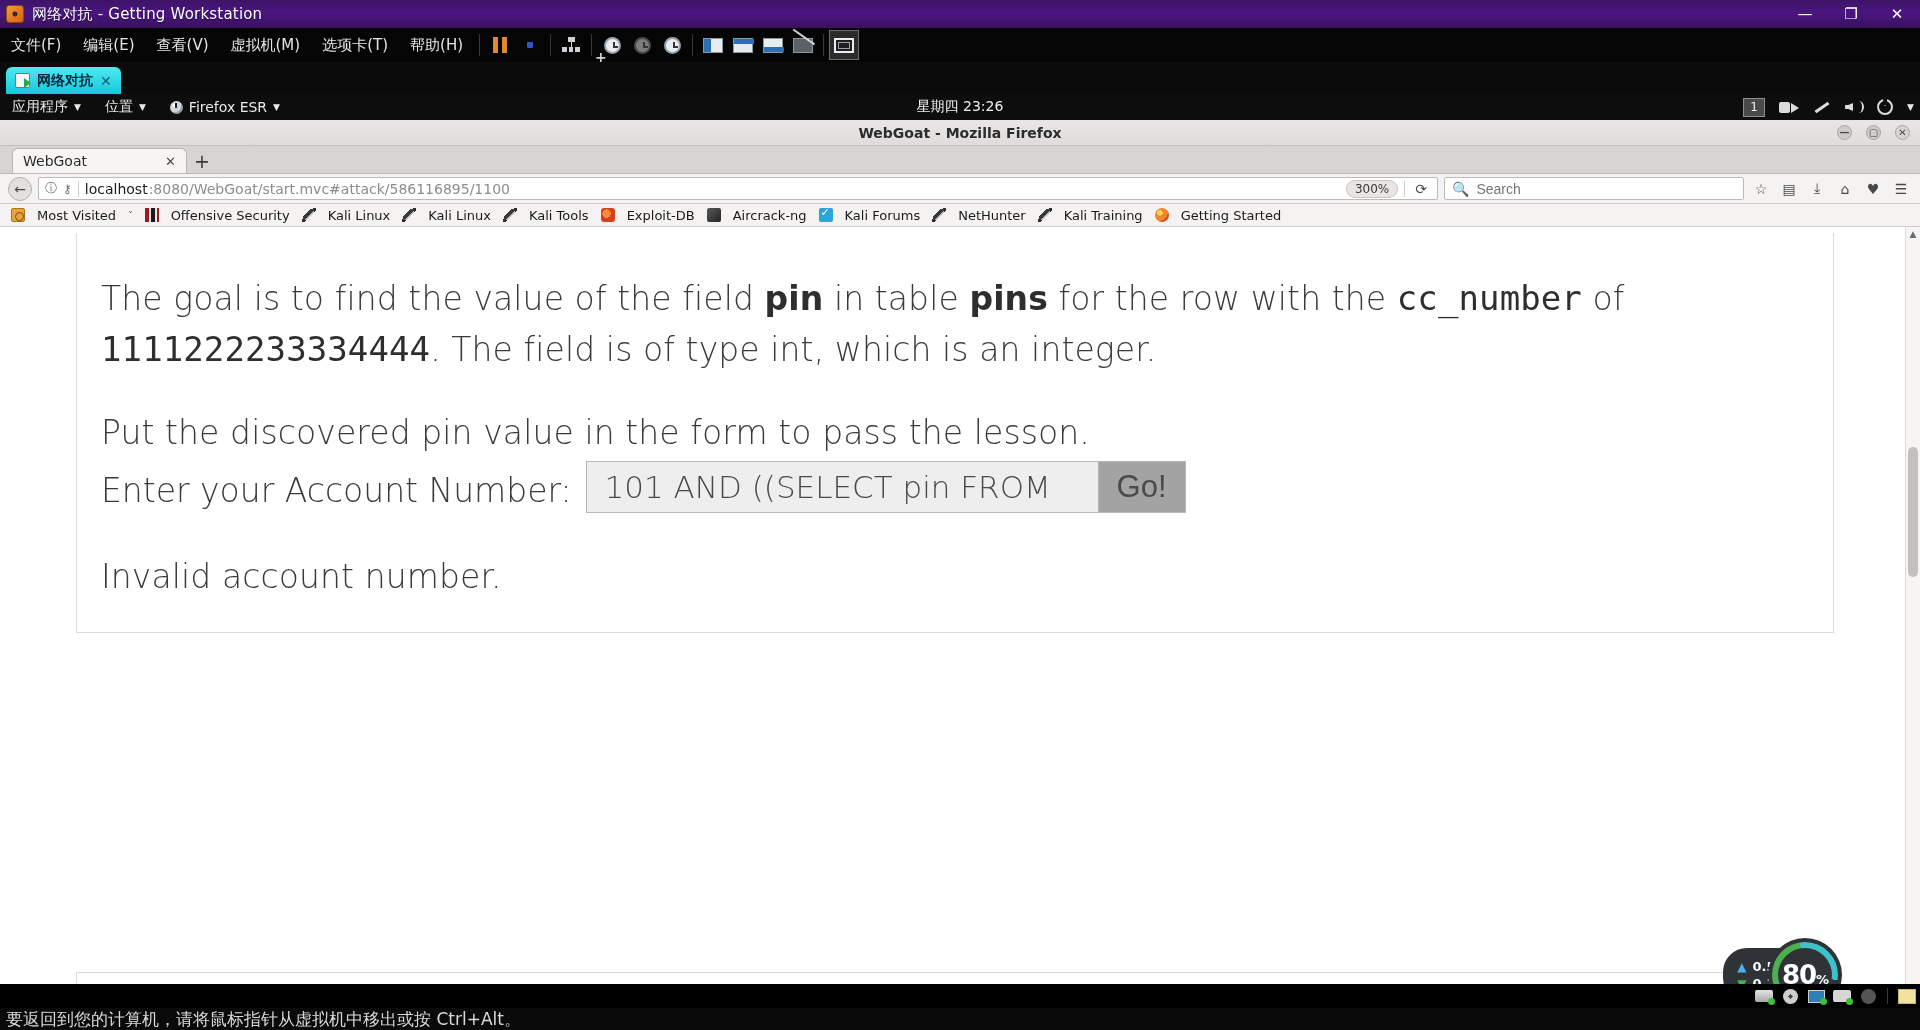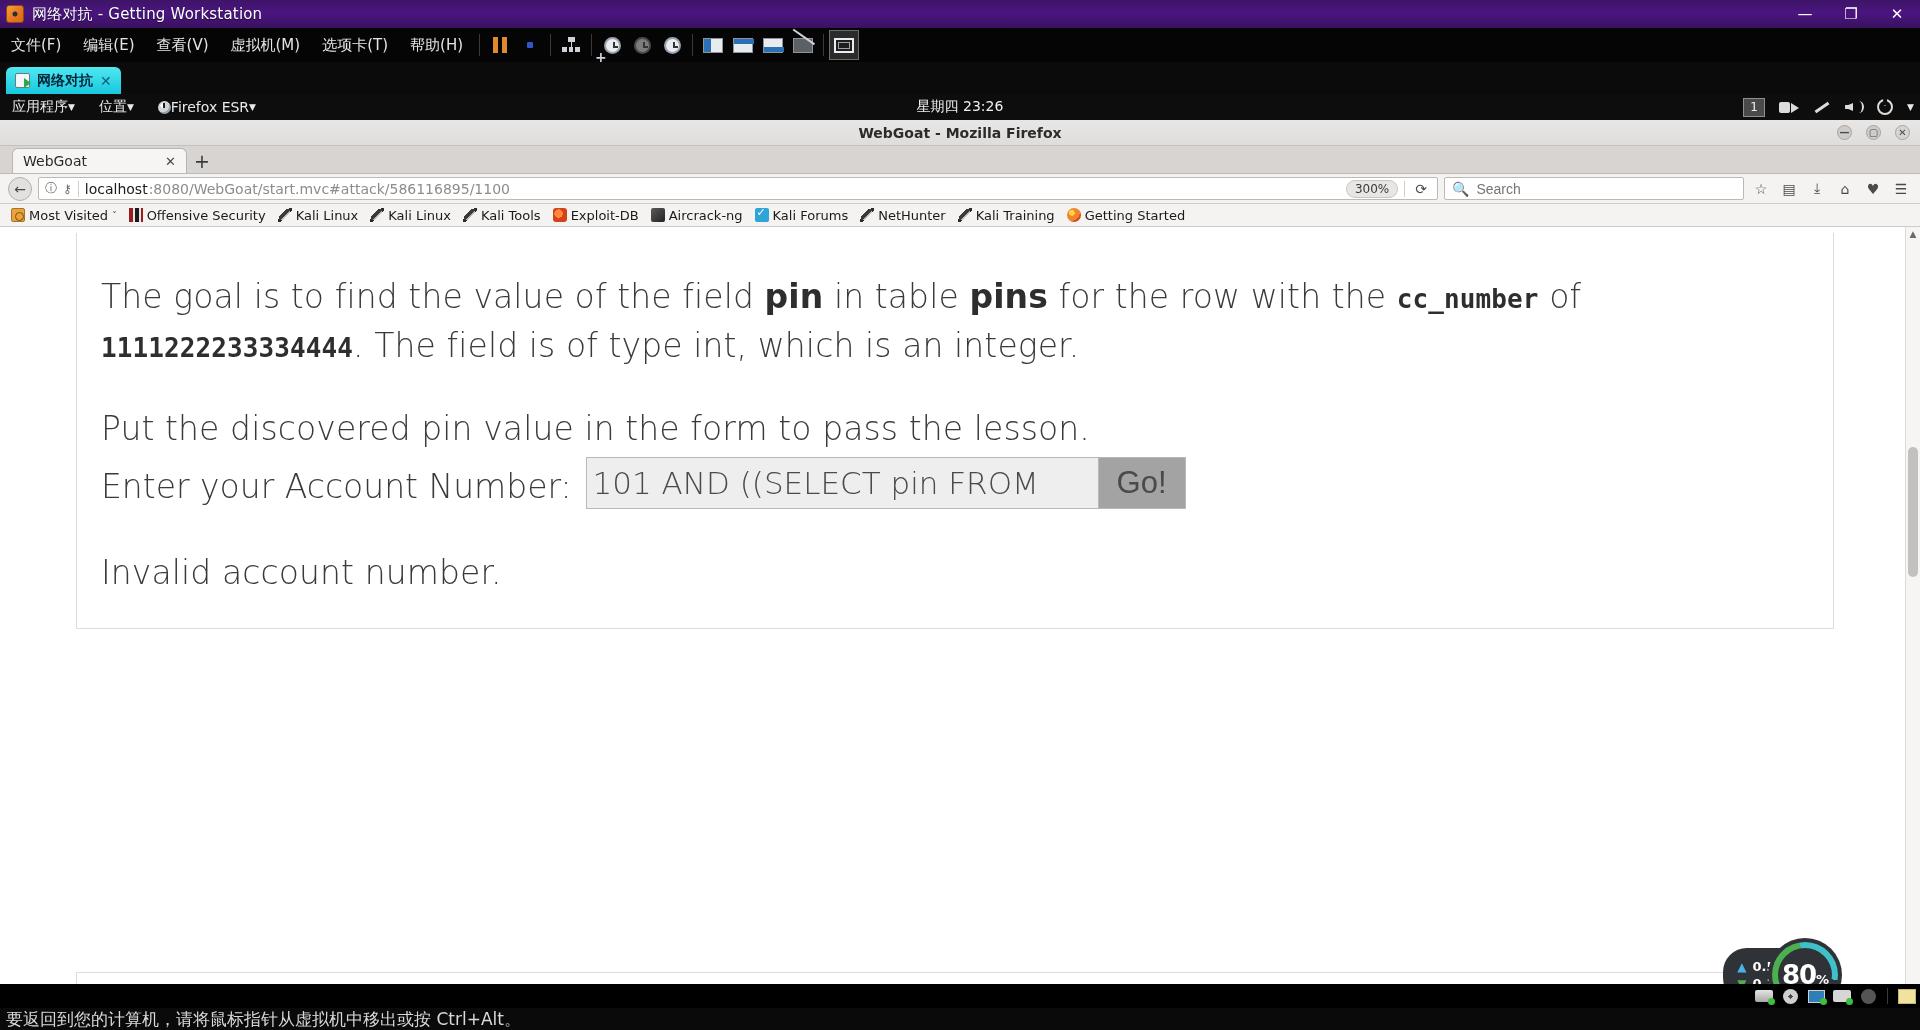--- a/index.html
+++ b/index.html
@@ -76,21 +76,21 @@
     border-top-left-radius:6px;border-top-right-radius:6px;
     display:flex;align-items:center;padding:0 9px;gap:7px;color:#04243a;font-size:14px;font-weight:bold;
   }
   #vmware-tab .tab-ico{width:15px;height:15px;background:#f4f7f9;border:1px solid #6d7a84;border-radius:2px;position:relative;}
   #vmware-tab .tab-ico:after{content:"";position:absolute;right:-2px;bottom:-1px;border-left:7px solid #2aa84a;border-top:5px solid transparent;border-bottom:5px solid transparent;}
   #vmware-tab .tab-x{color:#0a3b52;font-size:14px;opacity:.8;}
 
   
   #guest { position:relative; width:1920px; height:calc(1030px - 28px - 34px - 32px - 22px); background:#f2f1f0; }
   #kali-panel { height: 26px; background:#0d0d0d; display:flex; align-items:center; color:#e9e9e9; font-size:14px; position:relative;}
-  #kali-panel .kp { display:flex;align-items:center;padding:0 12px;height:26px;}
+  #kali-panel .kp { display:flex;align-items:center;gap:6px;padding:0 12px;height:26px;}
   #kali-panel .caret{font-size:9px;}
   #kali-panel .ff-ico{width:13px;height:13px;border-radius:50%;background:radial-gradient(circle at 35% 35%,#ffffff 0 18%,#d0d4d8 19% 55%,#9aa1a8 56% 100%);position:relative;}
   #kali-panel .ff-ico:after{content:"";position:absolute;left:5px;top:2px;width:2px;height:5px;background:#1a1a1a;}
   #kali-clock{position:absolute;left:50%;transform:translateX(-50%);font-size:14px;color:#f0f0f0;}
   #kali-tray{position:absolute;right:6px;display:flex;align-items:center;gap:14px;}
   #kali-tray .wsbox{width:22px;height:19px;border:1px solid #8f8f8f;background:#4a4a4a;color:#eee;font-size:12px;display:flex;align-items:center;justify-content:center;}
   .ic-cam{width:20px;height:14px;display:inline-block;position:relative;}
   .ic-cam:before{content:"";position:absolute;left:0;top:2px;width:11px;height:11px;background:#dcdcdc;border-radius:2px;}
   .ic-cam:after{content:"";position:absolute;right:0;top:3px;border-left:8px solid #dcdcdc;border-top:5px solid transparent;border-bottom:5px solid transparent;}
   .ic-pen{width:18px;height:16px;display:inline-block;position:relative;}
@@ -125,46 +125,46 @@
   #urlbar .u-host{color:#1a1a1a;}
   #urlbar .u-rest{color:#8c8c8c;}
   #urlbar .vsep{width:1px;height:16px;background:#d2cecb;}
   .u-ico{color:#6b6b6b;font-size:12px;}
   #zoombadge{background:#e8e5e2;border:1px solid #c9c5c2;border-radius:9px;padding:1px 8px;font-size:12px;color:#3a3a3a;}
   .reload{color:#4a4a4a;font-size:14px;padding:0 4px;}
   #searchbar{width:300px;height:23px;background:#fff;border:1px solid #bdb9b6;border-radius:2px;display:flex;align-items:center;padding:0 7px;gap:7px;font-size:14px;color:#8b8b8b;}
   .navicon{width:22px;height:22px;display:flex;align-items:center;justify-content:center;color:#4a4a4a;font-size:14px;}
 
   #ff-bm{height:23px;background:#f4f3f2;border-bottom:1px solid #cfcbc8;display:flex;align-items:center;gap:2px;padding:0 6px;font-size:13px;color:#1a1a1a;overflow:hidden;}
-  #ff-bm .bm{display:flex;align-items:center;gap:4px;padding:0 5px;height:20px;white-space:nowrap;}
+  #ff-bm .bm{display:flex;align-items:center;gap:12px;padding:0 5px;height:20px;white-space:nowrap;}
   .bmi{width:14px;height:14px;flex:none;display:inline-block;}
   .bmi.star{background:#e8a33d;border:1px solid #a9741e;border-radius:2px;position:relative;}
   .bmi.star:after{content:"";position:absolute;left:3px;top:3px;width:7px;height:7px;border:1.5px solid #7b4e10;border-radius:50%;}
   .bmi.bars{background:linear-gradient(to right,#9b1c1c 0 30%,#e6e6e6 30% 45%,#1a1a1a 45% 70%,#e6e6e6 70% 85%,#9b1c1c 85% 100%);}
   .bmi.drag{background:linear-gradient(135deg,transparent 0 40%,#2b2b2b 40% 60%,transparent 60%);position:relative;}
   .bmi.drag:after{content:"";position:absolute;left:1px;top:1px;width:11px;height:11px;
     background:linear-gradient(135deg,transparent 0 35%,#3a3a3a 35% 55%,#bbb 55% 65%,transparent 65%);}
   .bmi.red{background:radial-gradient(circle at 40% 40%,#ff8a3d 0 35%,#d6401a 36% 100%);border-radius:3px;}
   .bmi.dark{background:linear-gradient(135deg,#5b5b5b,#222);border-radius:2px;}
   .bmi.check{background:#2fa4d8;position:relative;border-radius:2px;}
   .bmi.check:after{content:"✓";position:absolute;left:2px;top:-2px;color:#fff;font-size:11px;}
   .bmi.fox{border-radius:50%;background:radial-gradient(circle at 35% 35%,#ffd24a 0 22%,#f0862b 23% 60%,#d4491d 61% 100%);}
   .bm-caret{font-size:9px;color:#3a3a3a;}
 
   
   #page{flex:1;background:#fff;position:relative;overflow:hidden;}
   #content-card{position:absolute;left:76px;right:86px;top:6px;background:#fff;border:1px solid #dcdcdc;border-top:none;padding:40px 12px 30px 12px;}
   #content-card p{font-size:33px;line-height:1.48;color:#3a3a3a;font-weight:300;letter-spacing:.1px;padding-left:12px;}
   #content-card p b{font-weight:bold;color:#2e2e2e;}
-  #content-card .mono{font-family:"DejaVu Sans Mono","Liberation Mono",monospace;font-weight:bold;color:#2e2e2e;font-size:26px;}
+  #content-card .mono{font-family:"DejaVu Sans Mono","Liberation Mono",monospace;font-weight:normal;color:#2e2e2e;font-size:34px;}
   .gap{height:34px;}
   #formline{display:flex;align-items:center;gap:0;padding-left:12px;margin-top:4px;}
   #formline .lbl{font-size:33px;color:#3a3a3a;font-weight:300;margin-right:14px;margin-top:7px;}
   #acct-input{width:512px;height:52px;background:#eeeeee;border:1px solid #b8b8b8;border-right:none;
-    font-size:31px;color:#4a4a4a;font-family:"DejaVu Sans","Liberation Sans",sans-serif;padding:0 6px;outline:none;font-weight:300;}
+    font-size:31px;color:#4a4a4a;font-family:"DejaVu Sans","Liberation Sans",sans-serif;padding:0 18px;outline:none;font-weight:300;}
   #go-btn{height:52px;background:#a3a3a3;border:1px solid #b8b8b8;font-size:31px;color:#4a4a4a;padding:0 18px;font-weight:300;}
   #invalid{font-size:33px;color:#3a3a3a;font-weight:300;padding-left:12px;margin-top:40px;}
   #card2{position:absolute;left:76px;right:86px;top:745px;height:120px;background:#fff;border:1px solid #dcdcdc;}
 
   
   #vscroll{position:absolute;right:0;top:0;bottom:0;width:15px;background:#f6f5f4;border-left:1px solid #dedad7;}
   #vscroll .arrowt,#vscroll .arrowb{height:14px;display:flex;align-items:center;justify-content:center;font-size:9px;color:#6b6b6b;}
   #vscroll .arrowb{position:absolute;bottom:0;left:0;right:0;}
   #vscroll .thumb{position:absolute;left:2px;right:2px;top:220px;height:130px;background:#c4c0bd;border-radius:5px;}
 

